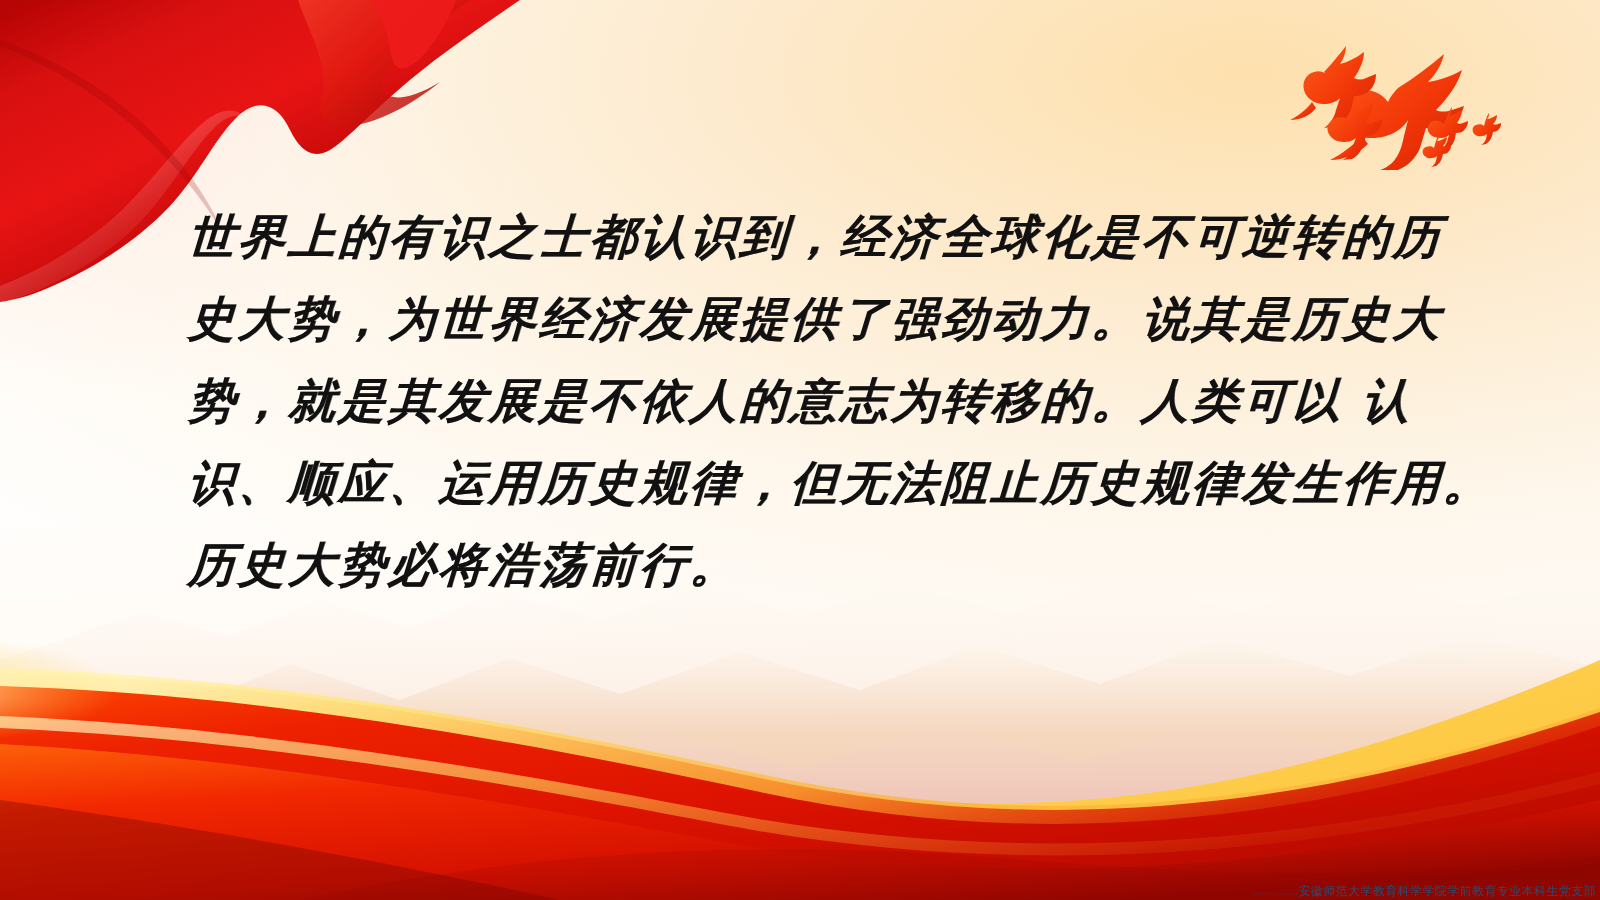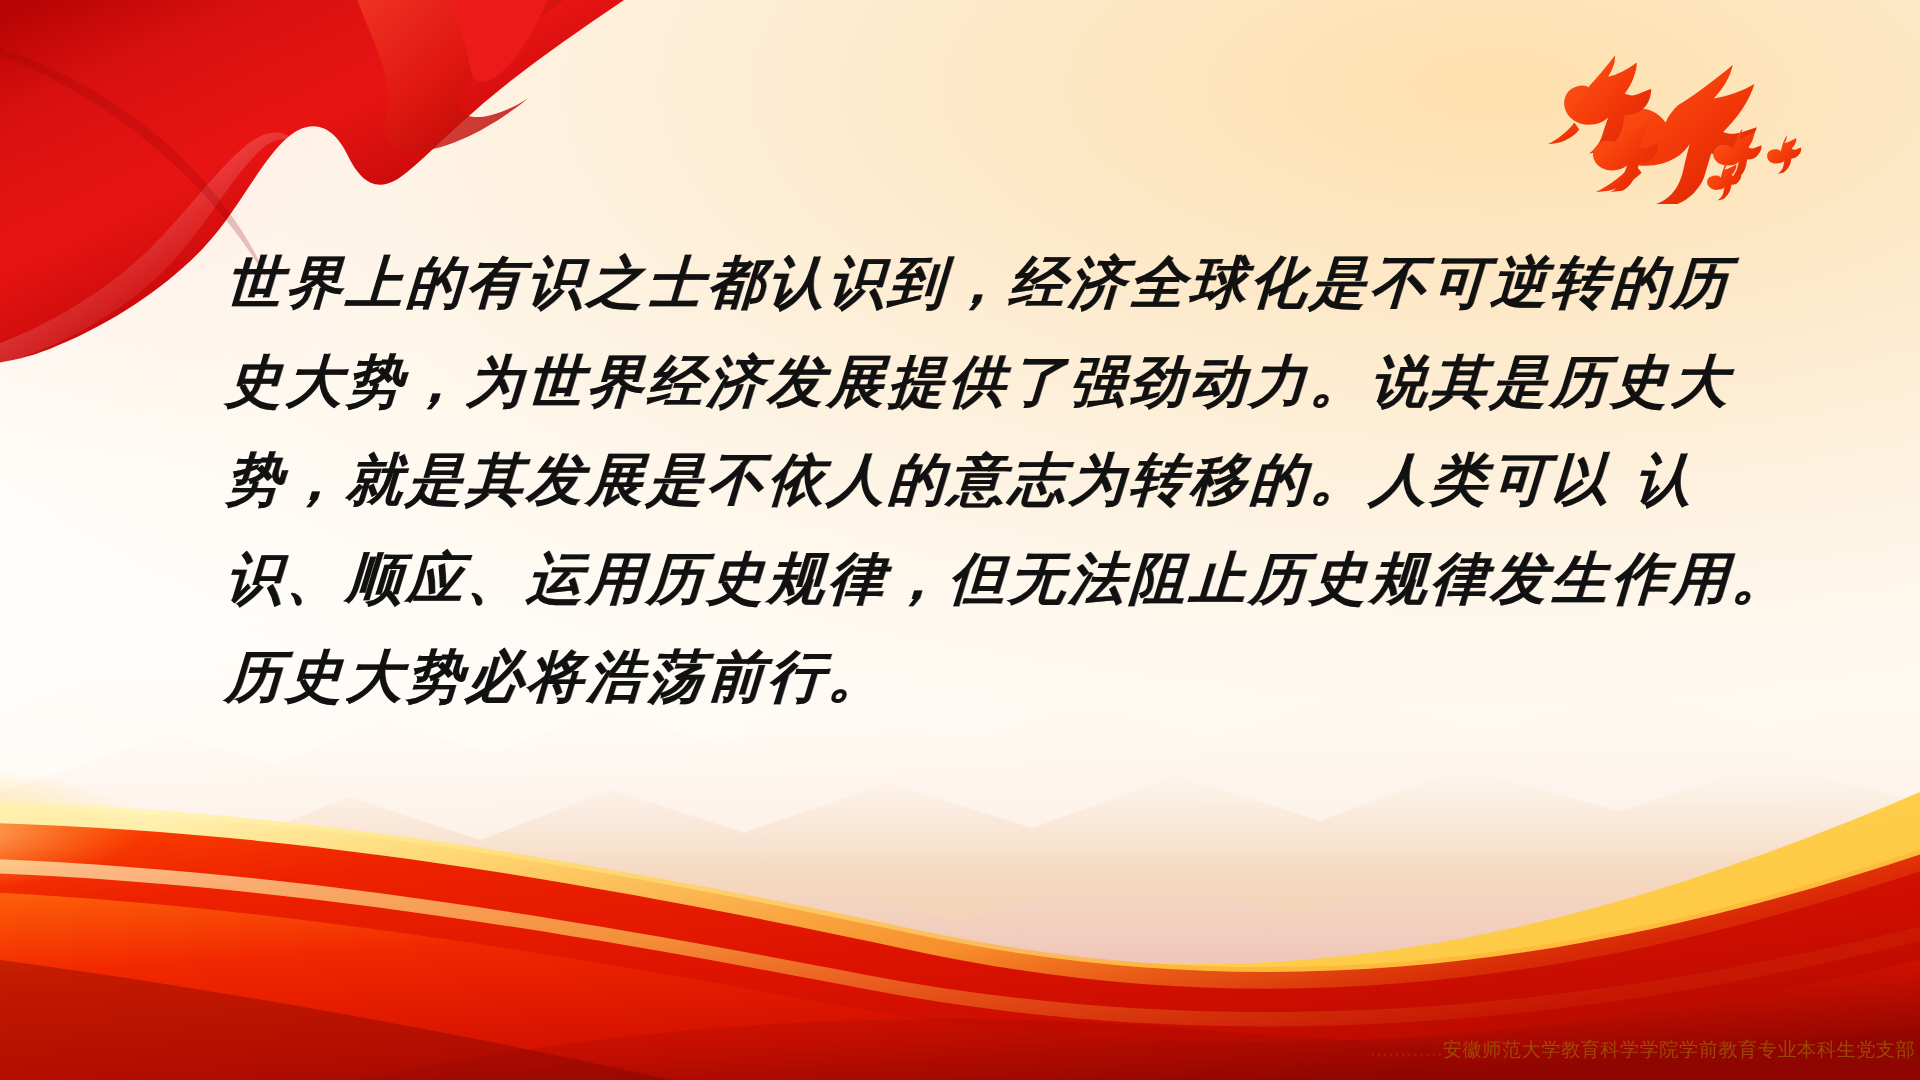--- a/index.html
+++ b/index.html
@@ -67,24 +67,24 @@
     font-style: italic;
     transform: skewX(-3deg);
     transform-origin: left center;
     text-shadow: 0.6px 0 0 rgba(0,0,0,0.55);
   }
 
   
   #footer-credit {
     position: absolute;
     right: 4px;
-    bottom: 18px;
-    font-size: 16px;
+    bottom: 2px;
+    font-size: 12px;
     line-height: 14px;
-    color: #a16207;
+    color: #0369a1;
     opacity: 0.72;
     letter-spacing: 0.4px;
     white-space: nowrap;
     font-family: "DejaVu Sans", "Liberation Sans", sans-serif;
   }
   #footer-credit .dots {
     opacity: 0.45;
     letter-spacing: 0px;
   }
 </style>

